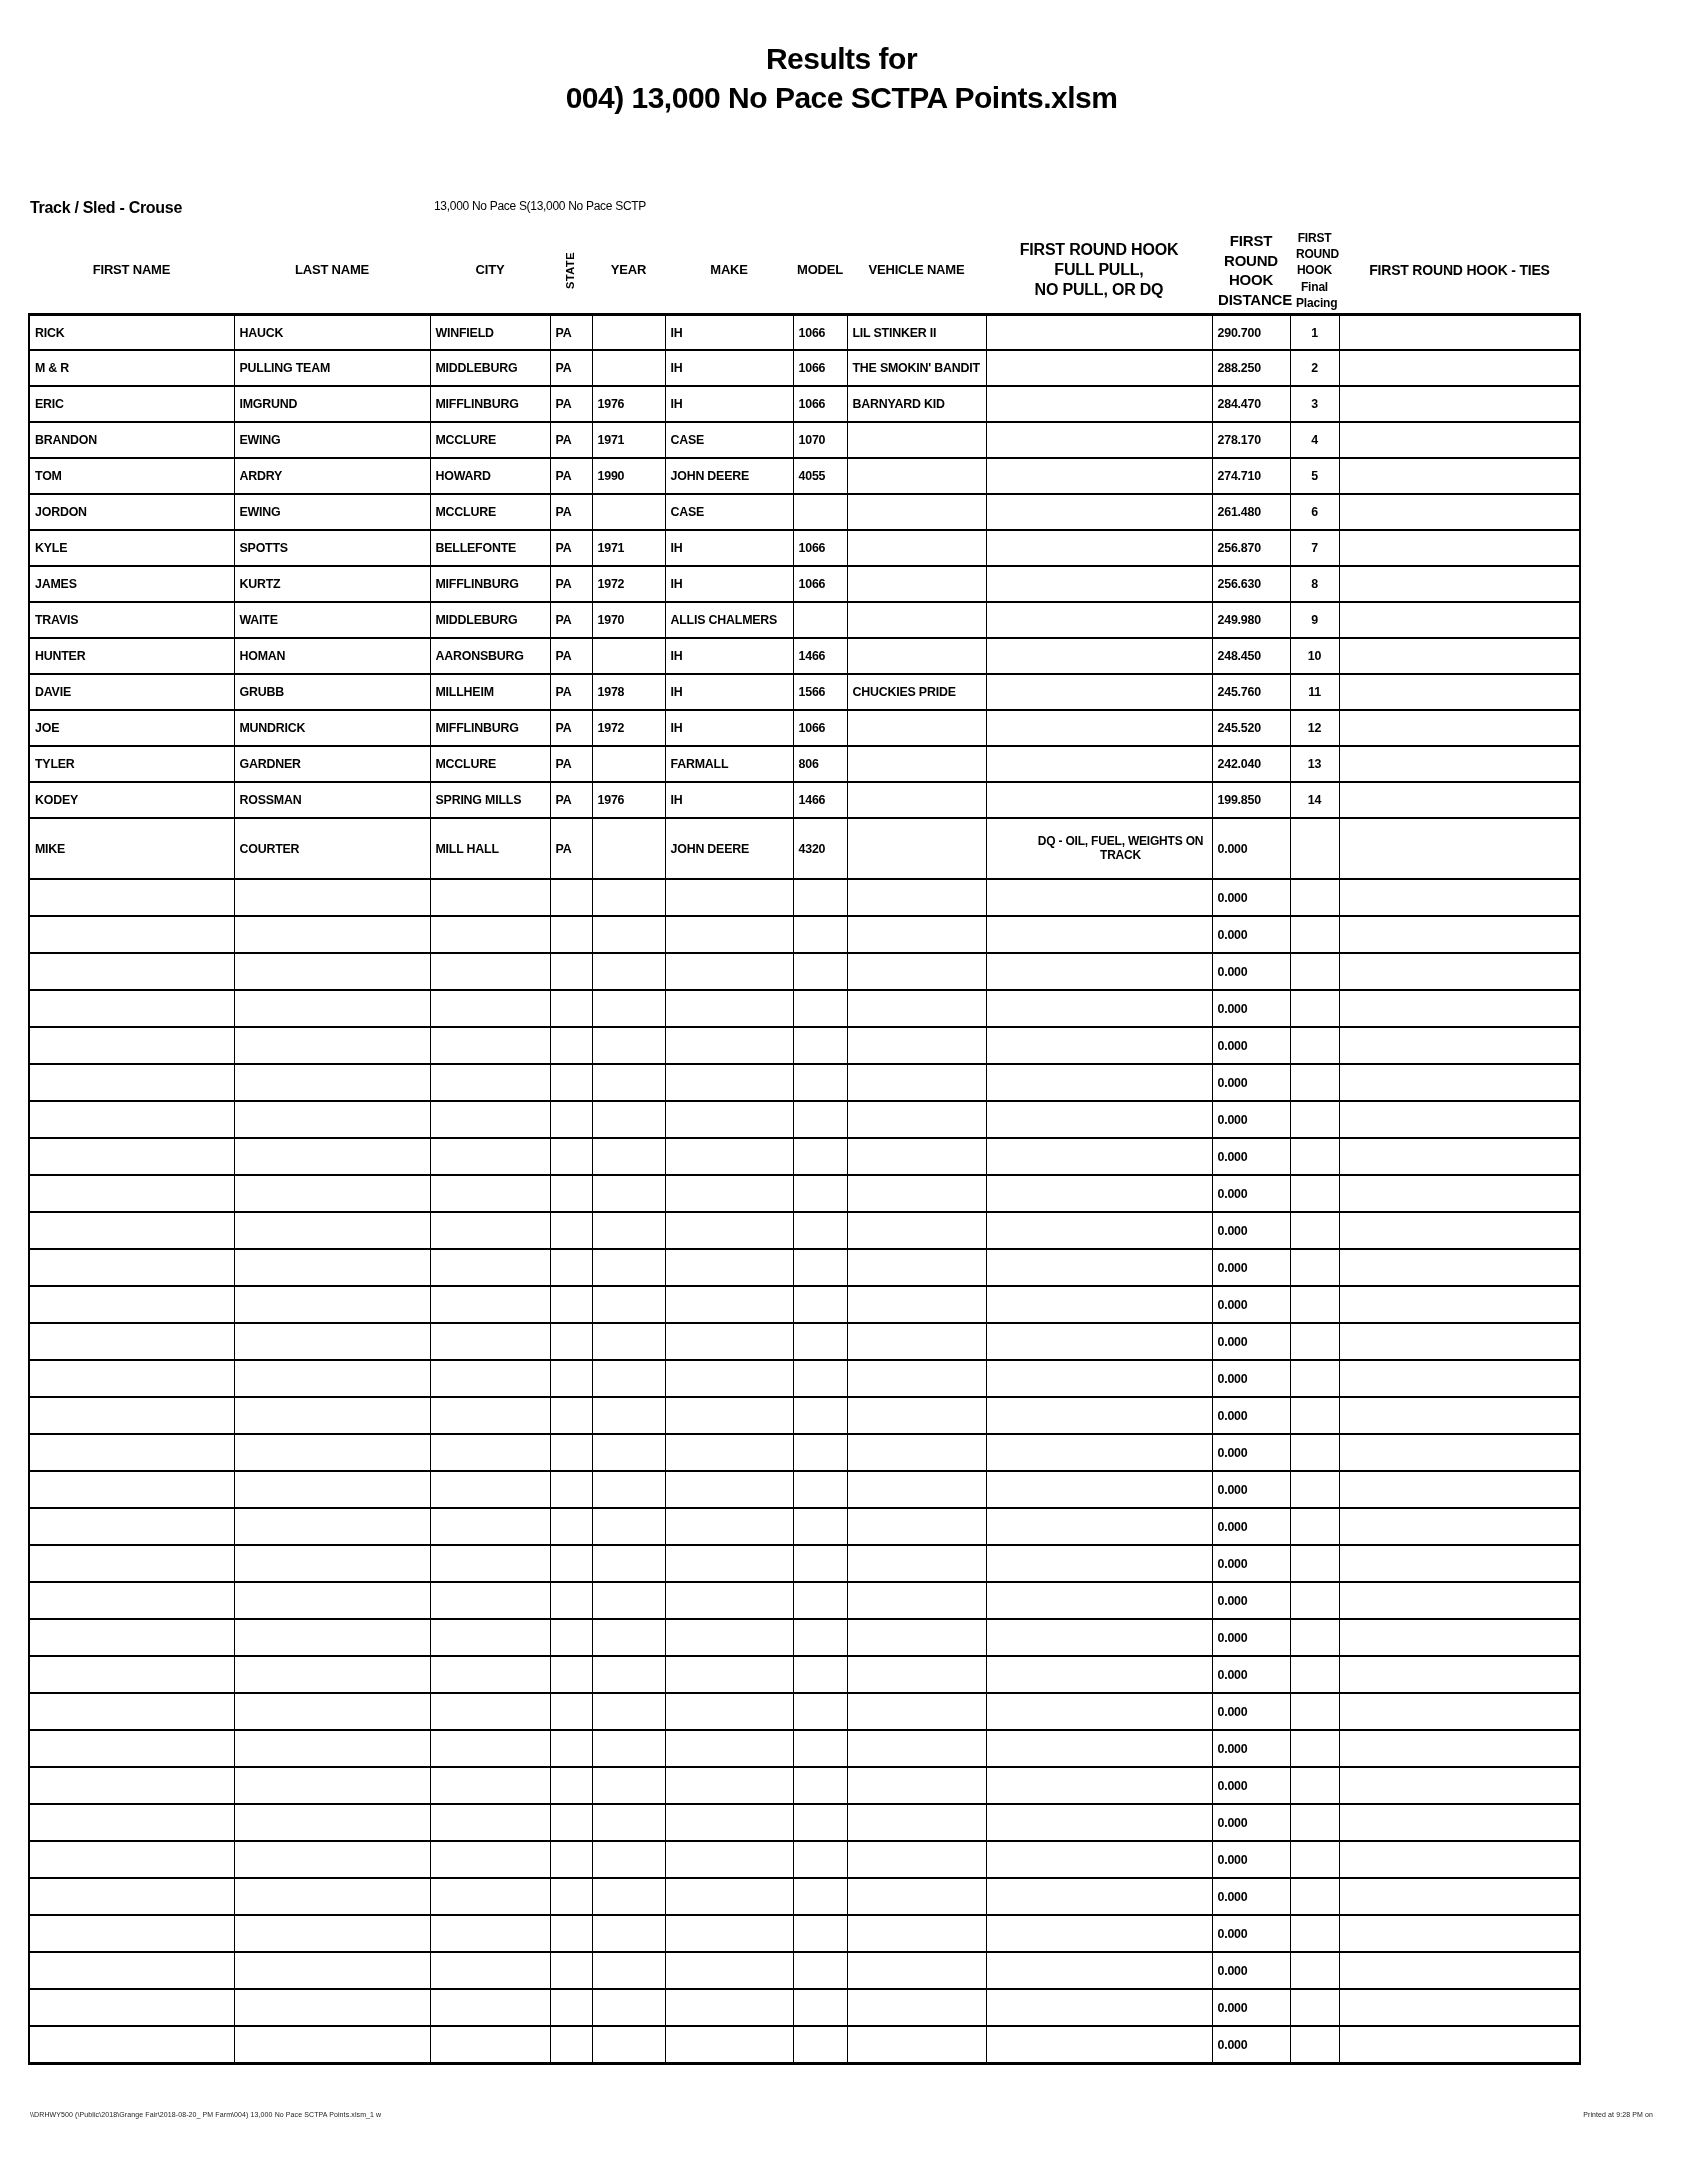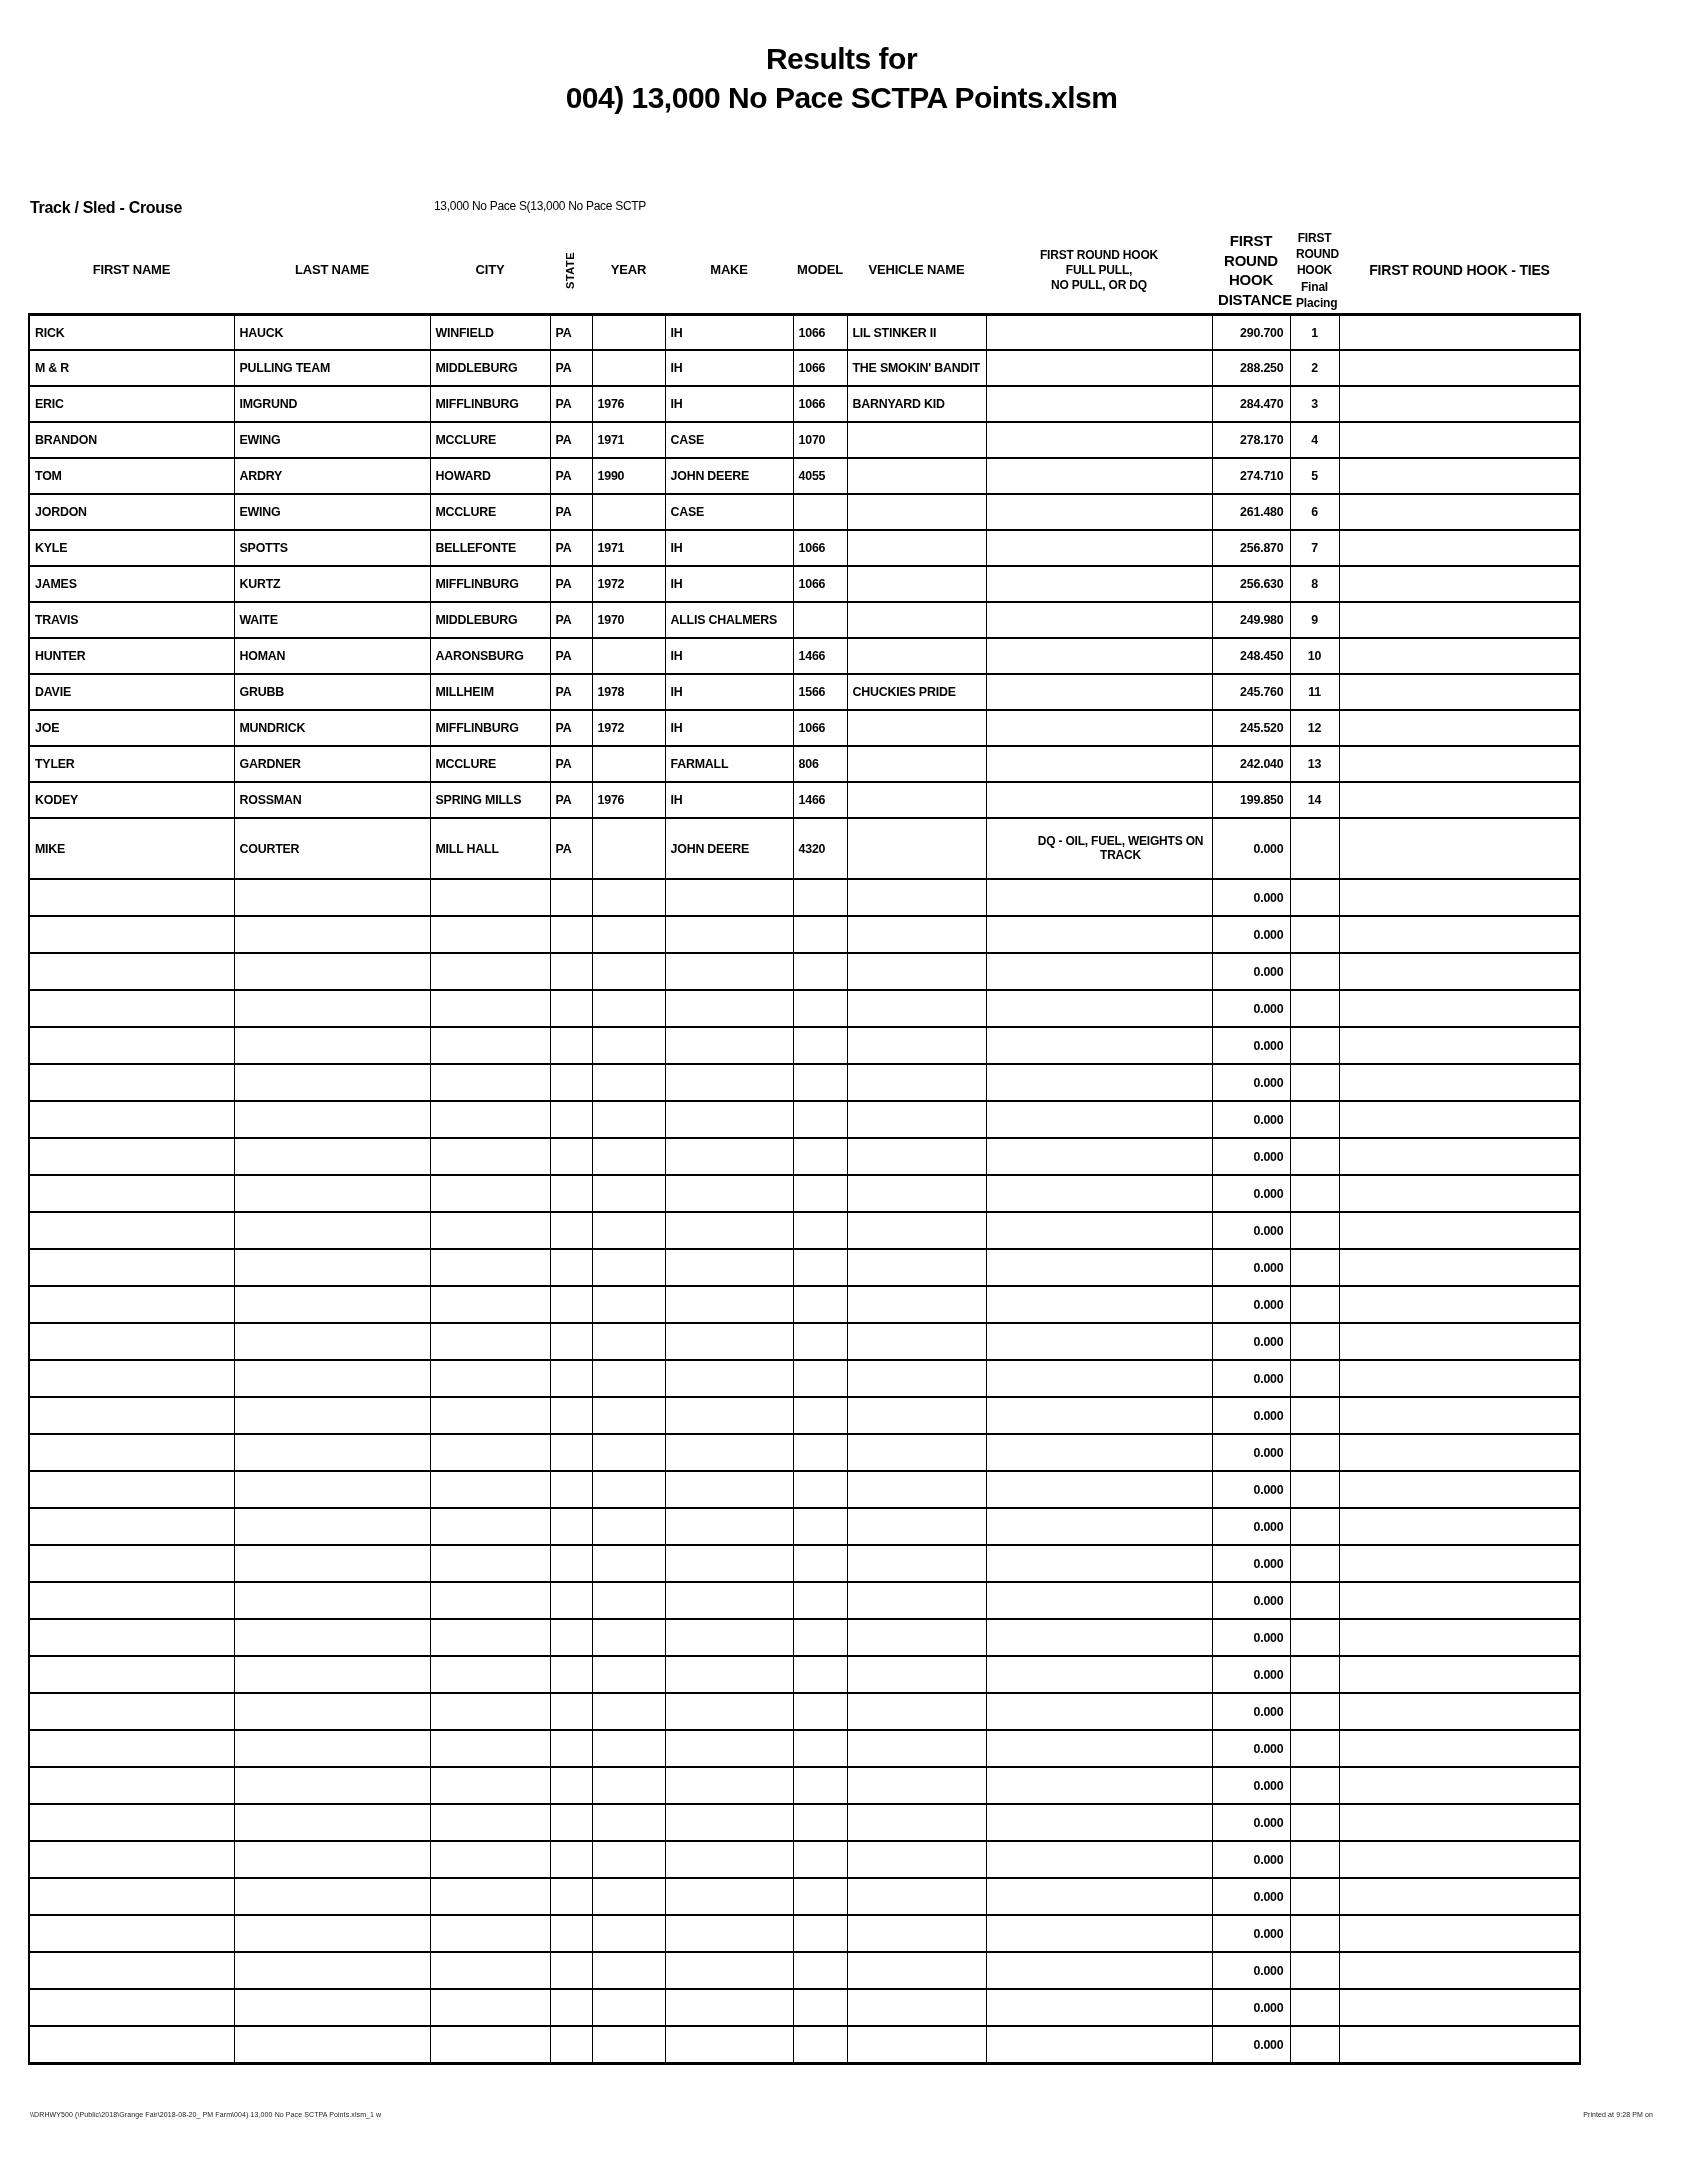--- a/index.html
+++ b/index.html
@@ -48,42 +48,42 @@
     letter-spacing: -0.2px;
     line-height: 1.25;
   }
   th.h-state div {
     writing-mode: vertical-rl;
     transform: rotate(180deg);
     margin: 0 auto;
     font-size: 11px;
     letter-spacing: 0.5px;
   }
-  th.h-hook { white-space: pre-line; font-size: 12px; }
+  th.h-hook { white-space: pre-line; font-size: 16px; }
   th.h-distance { font-size: 15px; line-height: 1.3; padding: 2px 6px; }
   th.h-placing { font-size: 12px; line-height: 1.35; padding: 2px 6px; font-weight: bold; }
   th.h-ties { font-size: 14px; }
   td {
     border: 1px solid #000;
     border-top-width: 2px;
     border-bottom-width: 2px;
     font-weight: bold;
     font-size: 12.4px;
     letter-spacing: -0.2px;
     padding: 2px 5px;
     vertical-align: middle;
     white-space: nowrap;
     overflow: visible;
   }
   td:first-child { border-left-width: 2px; }
   td:last-child { border-right-width: 2px; }
   tbody tr { height: 36px; }
   tbody tr.empty-row { height: 37px; }
   tbody tr:last-child td { border-bottom-width: 3px; }
-  td.col-distance { text-align: right; padding-right: 6px; }
+  td.col-distance { text-align: left; padding-right: 6px; }
   td.col-placing { text-align: center; }
   td.col-hook_result { text-align: center; white-space: normal; line-height: 1.15; font-size: 12px; padding-left: 48px; }
   tr.tall-row { height: 61px; }
 
   
   .footer-left {
     position: absolute; top: 2111px; left: 30px;
     font-size: 7px; color: #222; font-weight: normal;
     letter-spacing: 0.1px; white-space: nowrap;
   }

